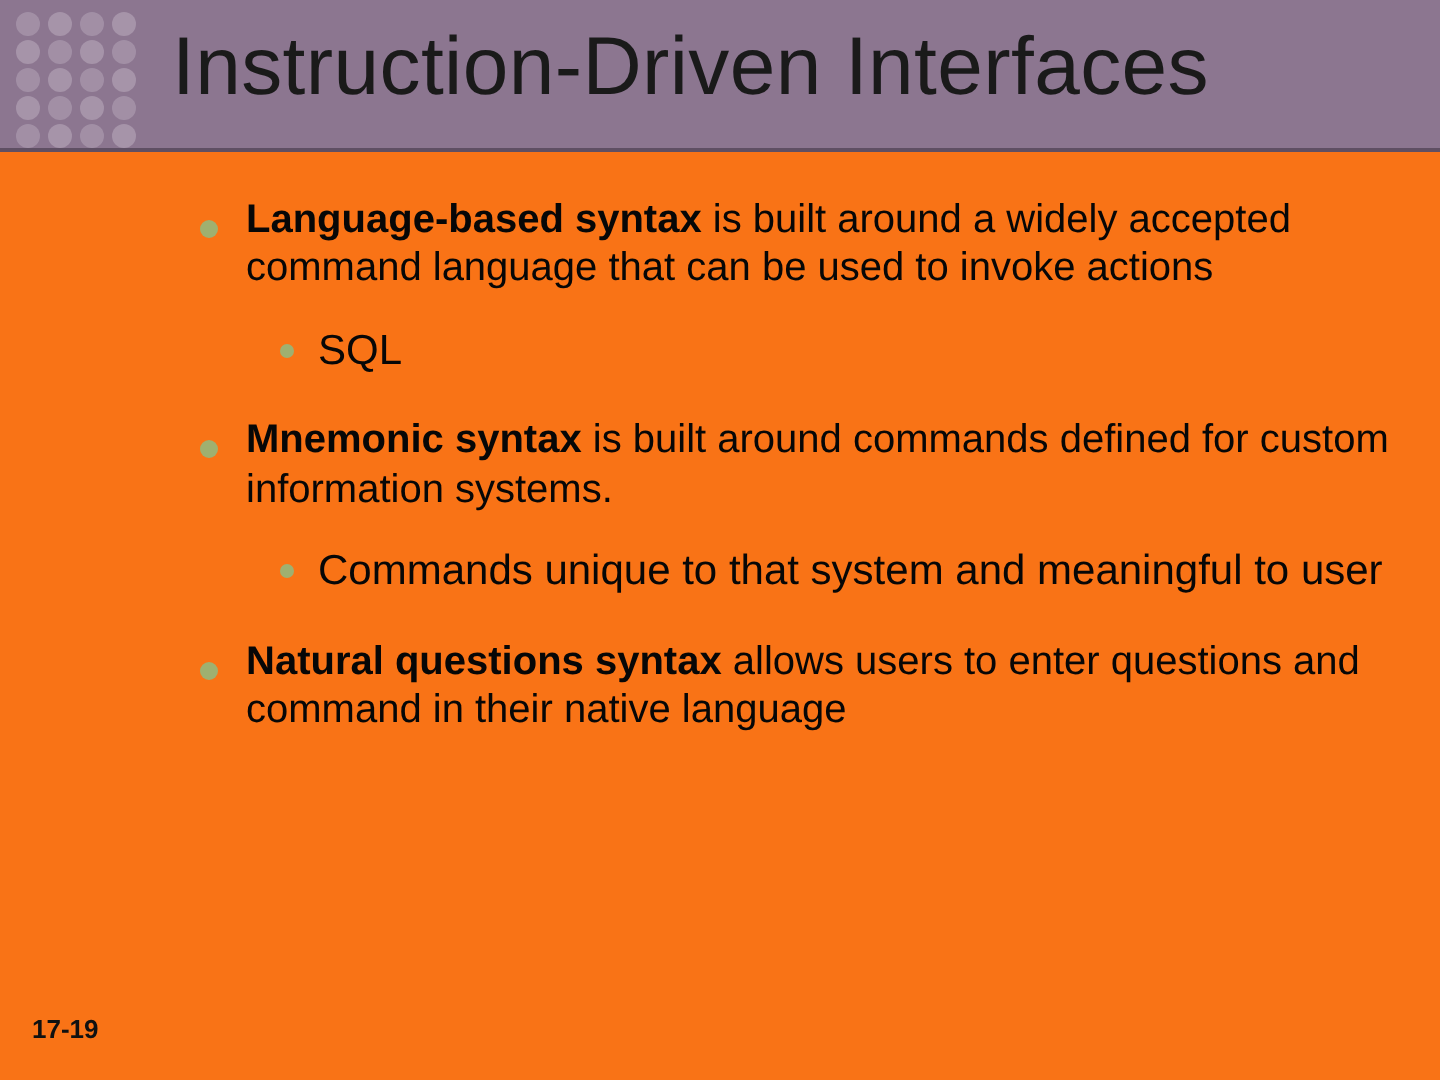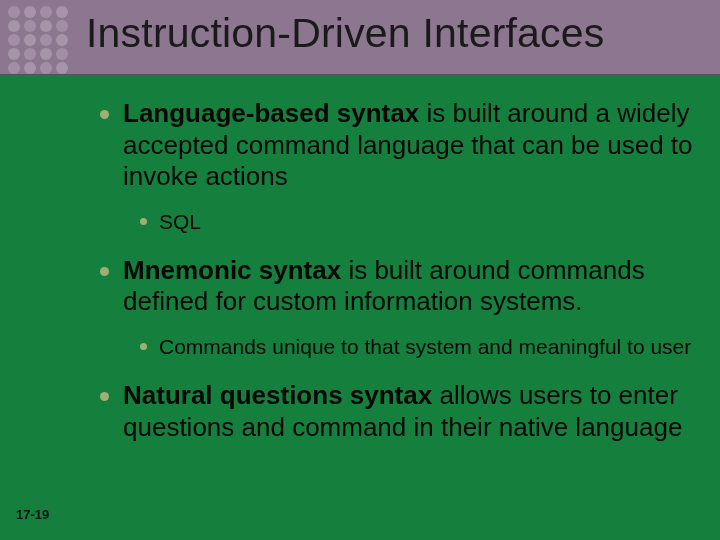--- a/index.html
+++ b/index.html
@@ -6,21 +6,21 @@
   html, body { width: 720px; height: 540px; overflow: hidden; }
   body {
     font-family: Arial, Helvetica, sans-serif;
     background: #eae4d6;
     position: relative;
   }
   .slide {
     width: 720px;
     height: 540px;
     position: relative;
-    background: #15803d;
+    background: #f97316;
   }
   .title-bar {
     position: absolute;
     top: 0;
     left: 0;
     width: 720px;
     height: 76px;
     background: #8c7690;
     border-bottom: 2px solid #5f4f63;
     display: flex;
@@ -69,21 +69,21 @@
     margin-top: 12px;
     margin-right: 14px;
   }
   .bullet-dot.small {
     width: 7px;
     height: 7px;
     margin-top: 9px;
     margin-right: 12px;
   }
   .bullet-text {
-    font-size: 26px;
+    font-size: 20px;
     line-height: 1.22;
     color: #070707;
   }
   .sub {
     margin-left: 40px;
     margin-top: 16px;
     margin-bottom: 12px;
   }
   .sub .bullet-text {
     font-size: 21px;

